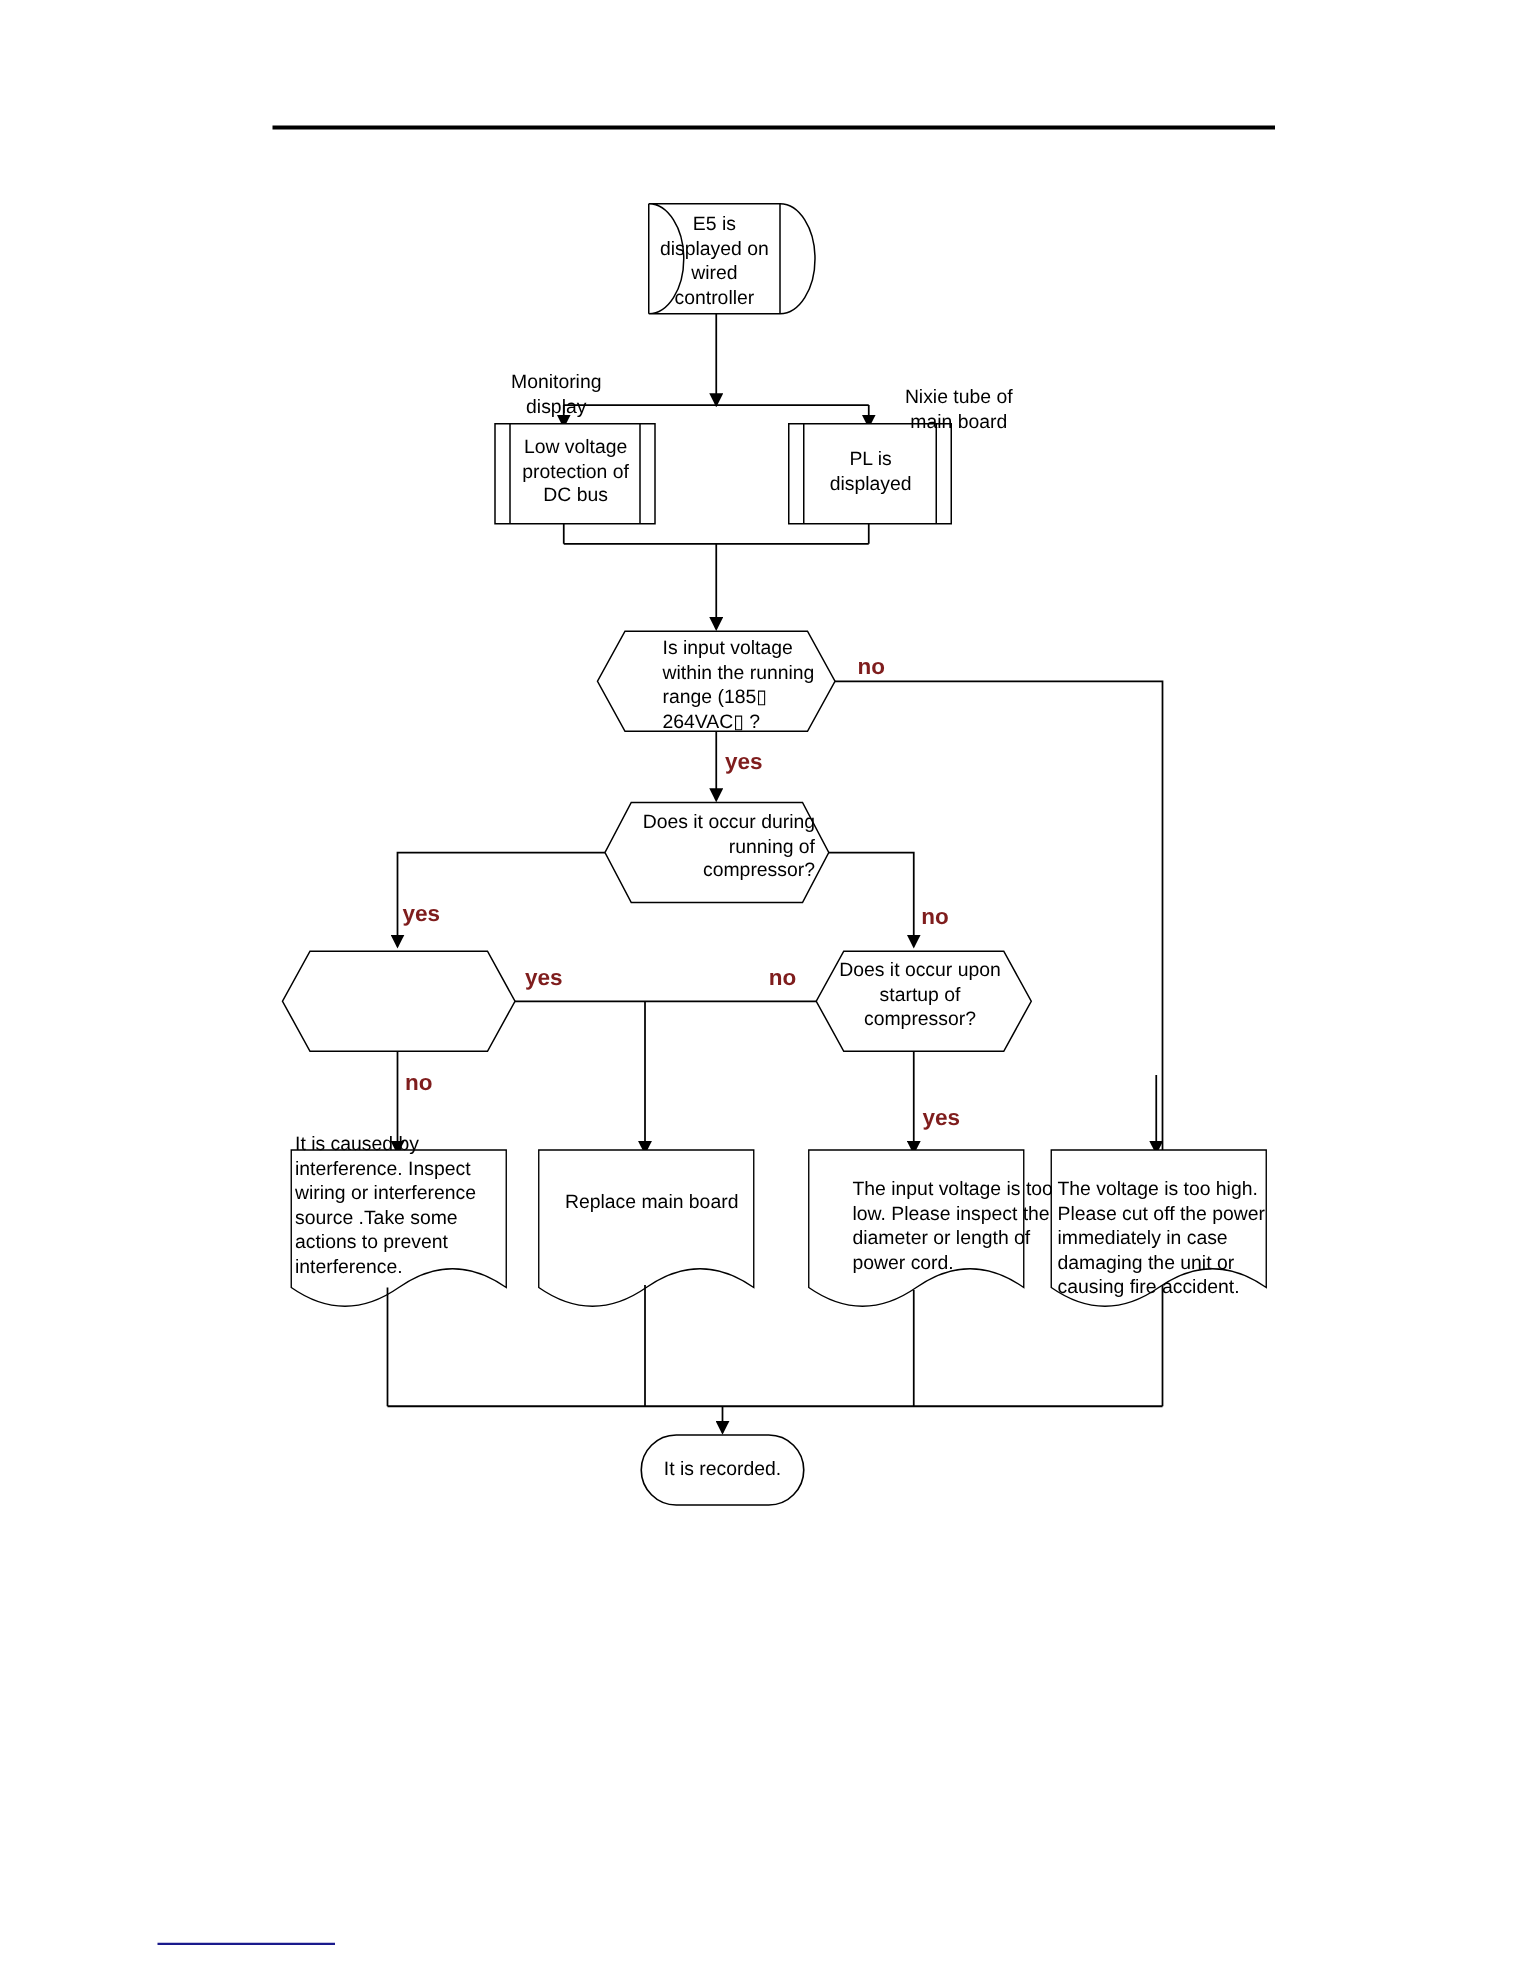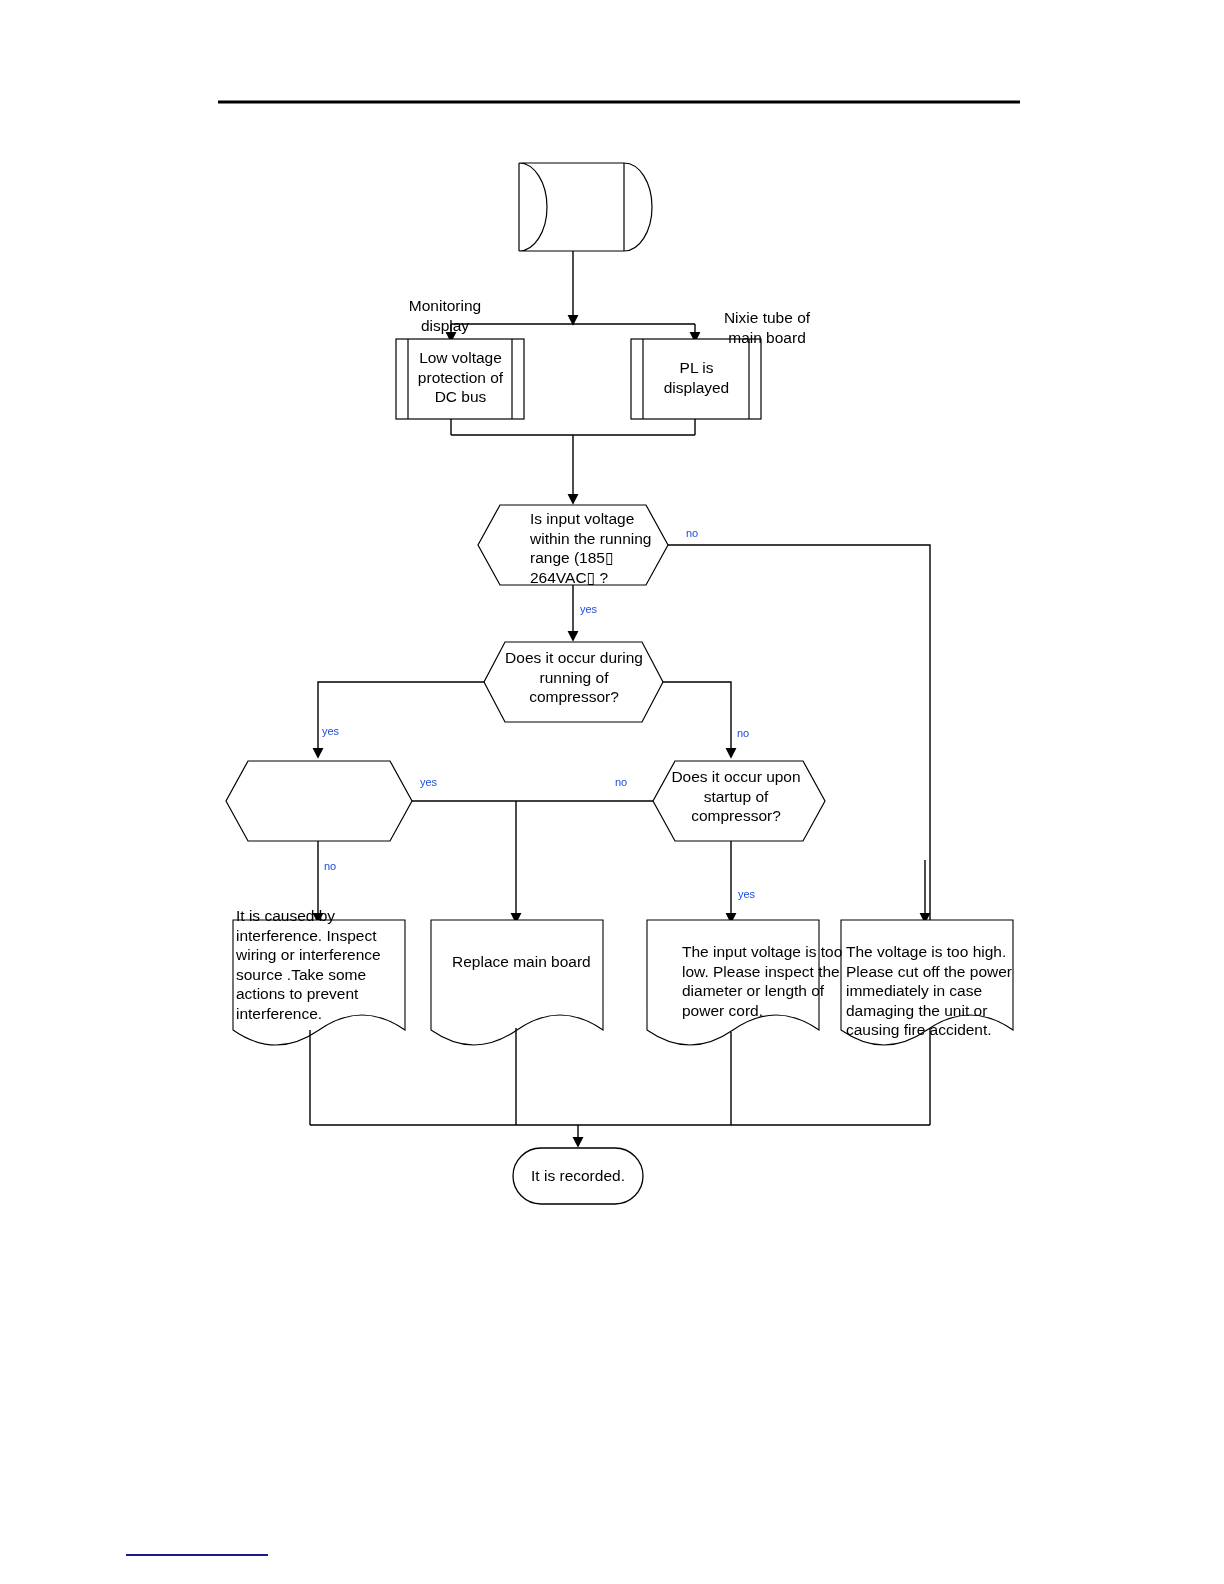--- a/index.html
+++ b/index.html
@@ -31,24 +31,25 @@
     font-size: 15.5px;
     line-height: 19.5px;
     color: #000;
     white-space: pre-line;
   }
   .center-text { text-align: center; }
   .left-text { text-align: left; }
   .edge-label {
     position: absolute;
     font-family: "Liberation Sans", sans-serif;
-    font-size: 11px;
+    font-size: 18px;
     line-height: 18px;
-    color: #1d4ed8;
+    color: #7f1d1d;
     white-space: pre-line;
+    font-weight: bold;
   }
   .side-note {
     position: absolute;
     font-family: "Liberation Sans", sans-serif;
     font-size: 15.5px;
     line-height: 20px;
     color: #000;
     white-space: pre-line;
   }
 </style>
@@ -131,34 +132,38 @@
 
     <line x1="310" y1="1030" x2="310" y2="1125" stroke="#000000" stroke-width="1.4"></line>
     <line x1="516" y1="1028" x2="516" y2="1125" stroke="#000000" stroke-width="1.4"></line>
     <line x1="731" y1="1032" x2="731" y2="1125" stroke="#000000" stroke-width="1.4"></line>
     <line x1="310" y1="1125" x2="930" y2="1125" stroke="#000000" stroke-width="1.6"></line>
     <line x1="578" y1="1125" x2="578" y2="1146" stroke="#000000" stroke-width="1.4" marker-end="url(#arrow)"></line>
 
     <rect x="513" y="1148" width="130" height="56" rx="28" ry="28" fill="#ffffff" stroke="#000000" stroke-width="1.3"></rect>
   </svg>
 
+  <div class="node-text center-text" style="left:509px; top:170px; width:125px;">E5 is
+displayed on
+wired
+controller</div>
 
   <div class="node-text center-text" style="left:408px; top:348px; width:105px;">Low voltage
 protection of
 DC bus</div>
 
   <div class="node-text center-text" style="left:643px; top:358px; width:107px;">PL is
 displayed</div>
 
   <div class="node-text left-text" style="left:503px; top:509px; width:160px;margin-left:27px;">Is input voltage
 within the running
 range (185▯
 264VAC▯  ?</div>
 
-  <div class="node-text center-text" style="left:496px; top:648px; width:156px;">Does it occur during
+  <div class="node-text center-text" style="left:496px; top:648px; width:156px;text-align:right;">Does it occur during
 running of
 compressor?</div>
 
 
   <div class="node-text center-text" style="left:660px; top:767px; width:152px;">Does it occur upon
 startup of
 compressor?</div>
 
   <div class="node-text left-text" style="left:236px; top:906px; width:176px;">It is caused by
 interference. Inspect

